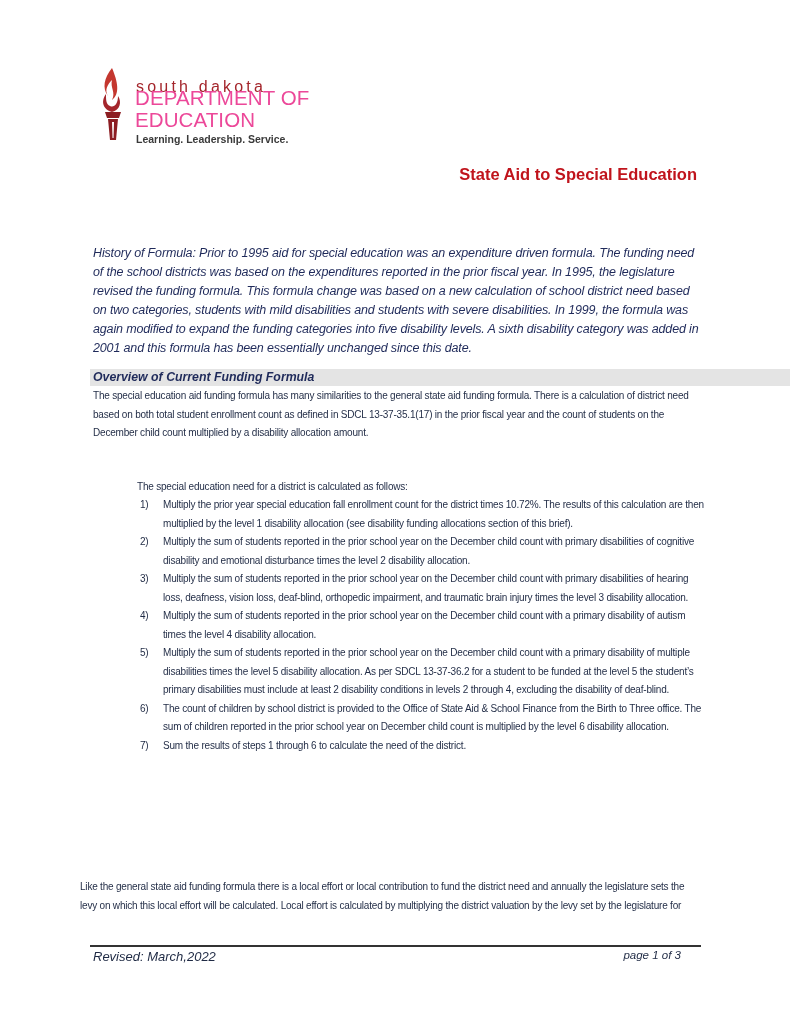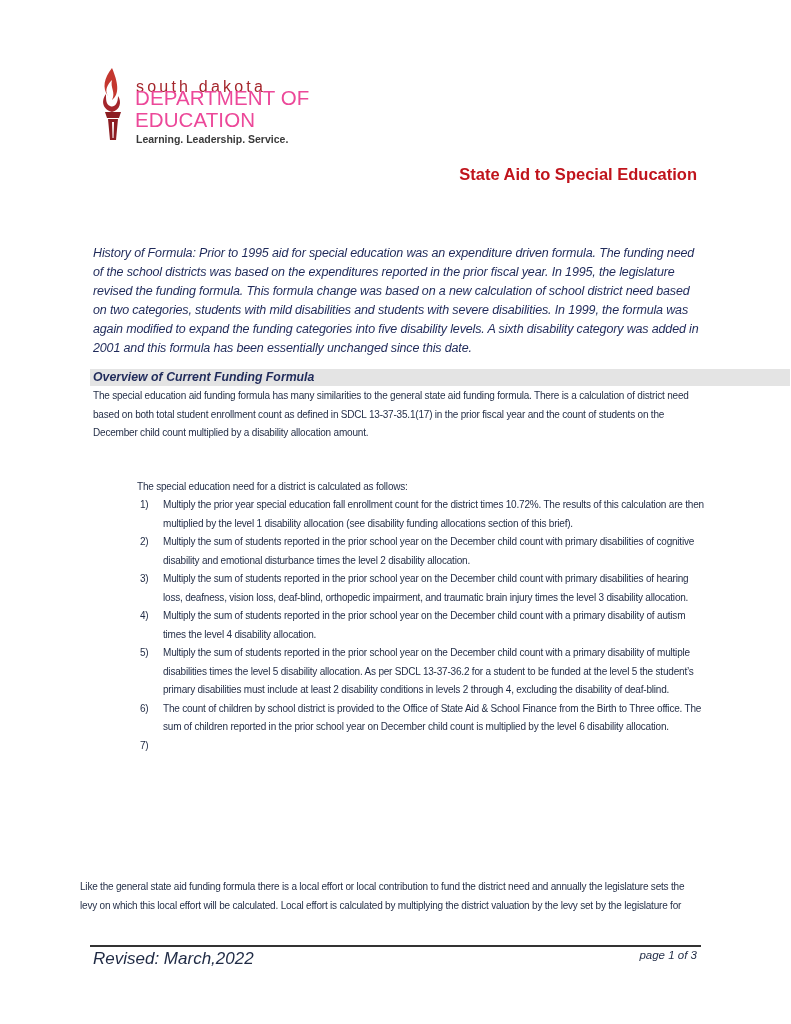--- a/index.html
+++ b/index.html
@@ -13,22 +13,22 @@
   .history { position: absolute; left: 93px; top: 244px; width: 610px; font-style: italic; font-size: 12.5px; line-height: 19px; color: #1f2a5a; letter-spacing: -0.15px; }
   .section-head { position: absolute; left: 90px; top: 369px; width: 700px; height: 17px; background: #e4e4e4; font-weight: bold; font-style: italic; font-size: 12.3px; line-height: 17px; padding-left: 3px; color: #1f2a5a; box-sizing: border-box; }
   .body { font-size: 10px; line-height: 18.5px; color: #1f2a44; letter-spacing: -0.2px; }
   .p1 { position: absolute; left: 93px; top: 387px; width: 615px; }
   .p2 { position: absolute; left: 93px; top: 478px; width: 615px; margin-left: 44px; }
   .steps { position: absolute; left: 140px; top: 496px; width: 570px; margin: 0; padding: 0; list-style: none; }
   .steps li { position: relative; padding-left: 23px; }
   .steps li .num { position: absolute; left: 0; top: 0; }
   .p3 { position: absolute; left: 80px; top: 878px; width: 615px; }
   .rule { position: absolute; left: 90px; top: 945px; width: 611px; height: 1.5px; background: #333; }
-  .footer-left { position: absolute; left: 93px; top: 949px; font-style: italic; font-size: 17px; color: #1f2a44; }
-  .footer-right { position: absolute; right: 94px; top: 949px; font-style: italic; font-size: 11.5px; color: #1f2a44; }
+  .footer-left { position: absolute; left: 93px; top: 949px; font-style: italic; font-size: 13px; color: #1f2a44; }
+  .footer-right { position: absolute; right: 110px; top: 949px; font-style: italic; font-size: 11.5px; color: #1f2a44; }
 </style>
 </head>
 <body>
 
 <div class="logo">
   <svg class="torch" viewBox="0 0 30 76">
     <path d="M14 2 C6 12, 4 22, 10 30 C6 24, 10 18, 14 14 C12 22, 18 26, 14 34 C22 28, 20 16, 14 2 Z" fill="#c4372f"></path>
     <path d="M8 28 C2 36, 6 44, 14 46 C22 44, 24 36, 20 30 C20 38, 16 42, 12 40 C8 38, 8 34, 8 28 Z" fill="#a4262c"></path>
     <path d="M7 46 L23 46 L21 52 L9 52 Z" fill="#8c1d22"></path>
     <path d="M10 53 L20 53 L18 74 L12 74 Z" fill="#8c1d22"></path>
@@ -51,20 +51,20 @@
 
 <div class="body p2">The special education need for a district is calculated as follows:</div>
 
 <ol class="body steps">
   <li><span class="num">1)</span><span>Multiply the prior year special education fall enrollment count for the district times 10.72%.  The results of this calculation are then multiplied by the level 1 disability allocation (see disability funding allocations section of this brief).</span></li>
   <li><span class="num">2)</span><span>Multiply the sum of students reported in the prior school year on the December child count with primary disabilities of cognitive disability and emotional disturbance times the level 2 disability allocation.</span></li>
   <li><span class="num">3)</span><span>Multiply the sum of students reported in the prior school year on the December child count with primary disabilities of hearing loss, deafness, vision loss, deaf-blind, orthopedic impairment, and traumatic brain injury times the level 3 disability allocation.</span></li>
   <li><span class="num">4)</span><span>Multiply the sum of students reported in the prior school year on the December child count with a primary disability of autism times the level 4 disability allocation.</span></li>
   <li><span class="num">5)</span><span>Multiply the sum of students reported in the prior school year on the December child count with a primary disability of multiple disabilities times the level 5 disability allocation.  As per SDCL 13-37-36.2 for a student to be funded at the level 5 the student’s primary disabilities must include at least 2 disability conditions in levels 2 through 4, excluding the disability of deaf-blind.</span></li>
   <li><span class="num">6)</span><span>The count of children by school district is provided to the Office of State Aid &amp; School Finance from the Birth to Three office.  The sum of children reported in the prior school year on December child count is multiplied by the level 6 disability allocation.</span></li>
-  <li><span class="num">7)</span></li>
+  <li><span class="num">7)</span><span>Sum the results of steps 1 through 6 to calculate the need of the district.</span></li>
 </ol>
 
 <div class="body p3">Like the general state aid funding formula there is a local effort or local contribution to fund the district need and annually the legislature sets the levy on which this local effort will be calculated. Local effort is calculated by multiplying the district valuation by the levy set by the legislature for</div>
 
 <div class="rule"></div>
 <div class="footer-left">Revised:  March,2022</div>
 <div class="footer-right">page 1 of 3</div>
 
 </body></html>

